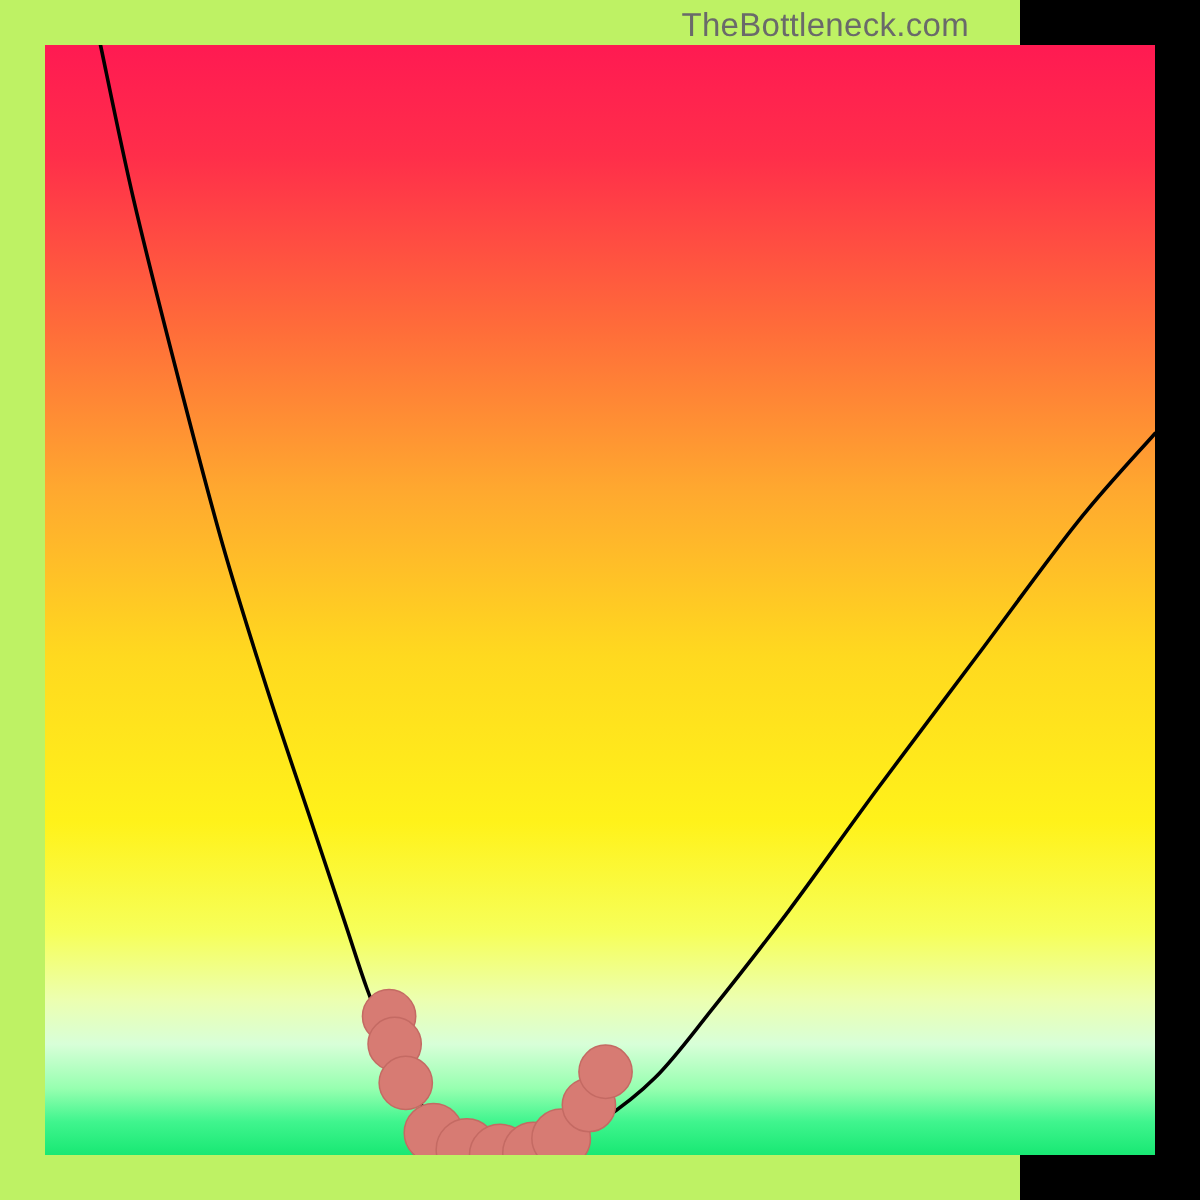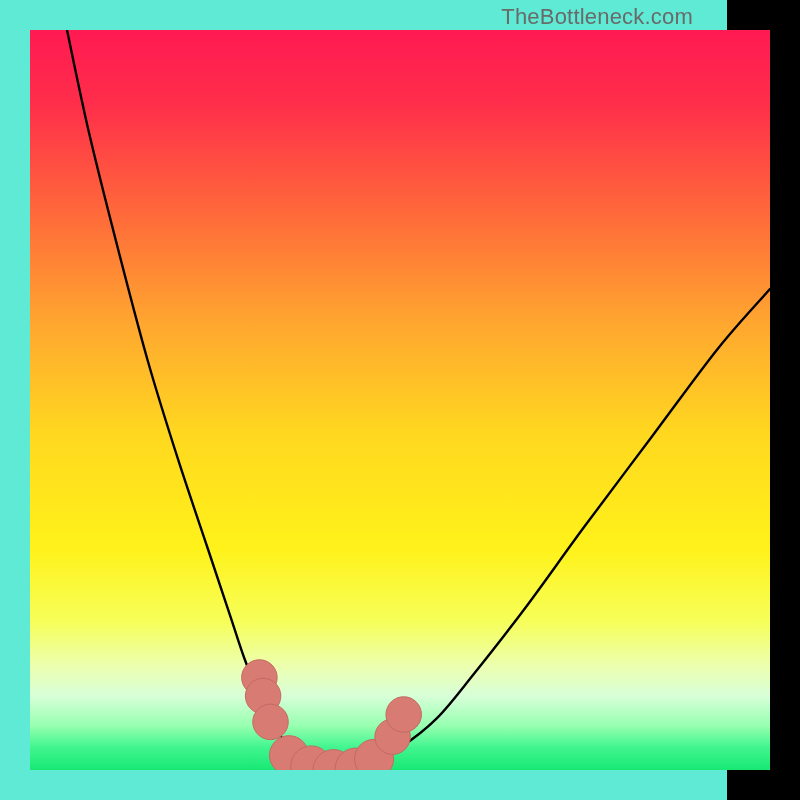--- a/index.html
+++ b/index.html
@@ -10,22 +10,21 @@
     background: #000;
     overflow: hidden;
     font-family: Arial, Helvetica, sans-serif;
   }
   .frame {
     position: absolute;
     left: 0;
     top: 0;
     width: 680px;
     height: 800px;
-    background: #5eead4;
-    padding-left: 47px;
+    background: #bef264;
   }
   .plot {
     position: absolute;
     left: 30px;
     top: 30px;
     width: 740px;
     height: 740px;
     overflow: hidden;
   }
   .gradient {

